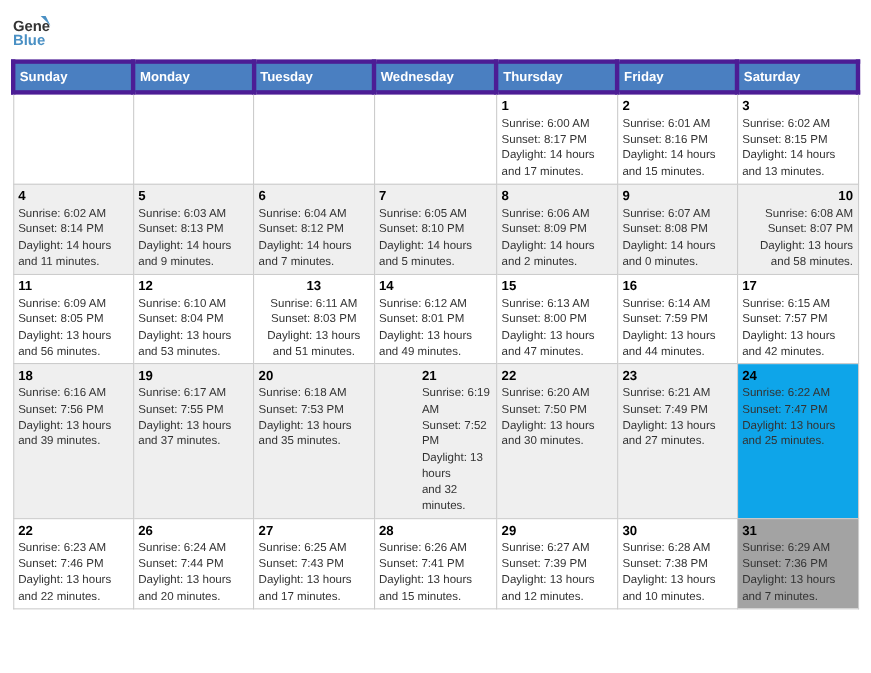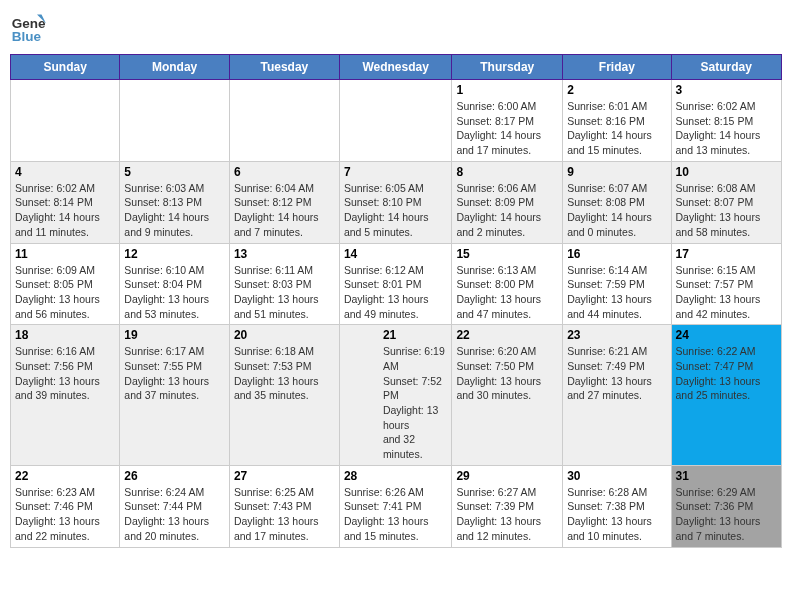--- a/index.html
+++ b/index.html
@@ -38,24 +38,24 @@
       color: #333;
     }
     .calendar {
       width: 100%;
       border-collapse: collapse;
       font-size: 11px;
     }
     .calendar th {
       background: #4a7fc1;
       color: #fff;
-      padding: 5px 21px;
-      text-align: center;
+      padding: 5px 4px;
+      text-align: left;
       font-size: 12px;
-      border: 1px solid #4c1d95;
+      border: 4px solid #4c1d95;
     }
     .calendar td {
       border: 1px solid #ccc;
       vertical-align: top;
       padding: 3px 4px;
       width: 113px;
       min-height: 80px;
       background: #fff;
     }
     .calendar tr:nth-child(even) td {
@@ -144,35 +144,35 @@
           <div class="day-info">Sunrise: 6:05 AM<br>Sunset: 8:10 PM<br>Daylight: 14 hours<br>and 5 minutes.</div>
         </td>
         <td style="background: rgb(239, 239, 239);">
           <div class="day-num">8</div>
           <div class="day-info">Sunrise: 6:06 AM<br>Sunset: 8:09 PM<br>Daylight: 14 hours<br>and 2 minutes.</div>
         </td>
         <td style="background: rgb(239, 239, 239);">
           <div class="day-num">9</div>
           <div class="day-info">Sunrise: 6:07 AM<br>Sunset: 8:08 PM<br>Daylight: 14 hours<br>and 0 minutes.</div>
         </td>
-        <td style="background: rgb(239, 239, 239);">
+        <td style="background: rgb(239, 239, 239); text-align: right;">
           <div class="day-num">10</div>
           <div class="day-info">Sunrise: 6:08 AM<br>Sunset: 8:07 PM<br>Daylight: 13 hours<br>and 58 minutes.</div>
         </td>
       </tr>
       <tr>
         <td style="background: rgb(255, 255, 255);">
           <div class="day-num">11</div>
           <div class="day-info">Sunrise: 6:09 AM<br>Sunset: 8:05 PM<br>Daylight: 13 hours<br>and 56 minutes.</div>
         </td>
         <td style="background: rgb(255, 255, 255);">
           <div class="day-num">12</div>
           <div class="day-info">Sunrise: 6:10 AM<br>Sunset: 8:04 PM<br>Daylight: 13 hours<br>and 53 minutes.</div>
         </td>
-        <td style="background: rgb(255, 255, 255);">
+        <td style="background: rgb(255, 255, 255); text-align: center;">
           <div class="day-num">13</div>
           <div class="day-info">Sunrise: 6:11 AM<br>Sunset: 8:03 PM<br>Daylight: 13 hours<br>and 51 minutes.</div>
         </td>
         <td style="background: rgb(255, 255, 255);">
           <div class="day-num">14</div>
           <div class="day-info">Sunrise: 6:12 AM<br>Sunset: 8:01 PM<br>Daylight: 13 hours<br>and 49 minutes.</div>
         </td>
         <td style="background: rgb(255, 255, 255);">
           <div class="day-num">15</div>
           <div class="day-info">Sunrise: 6:13 AM<br>Sunset: 8:00 PM<br>Daylight: 13 hours<br>and 47 minutes.</div>

